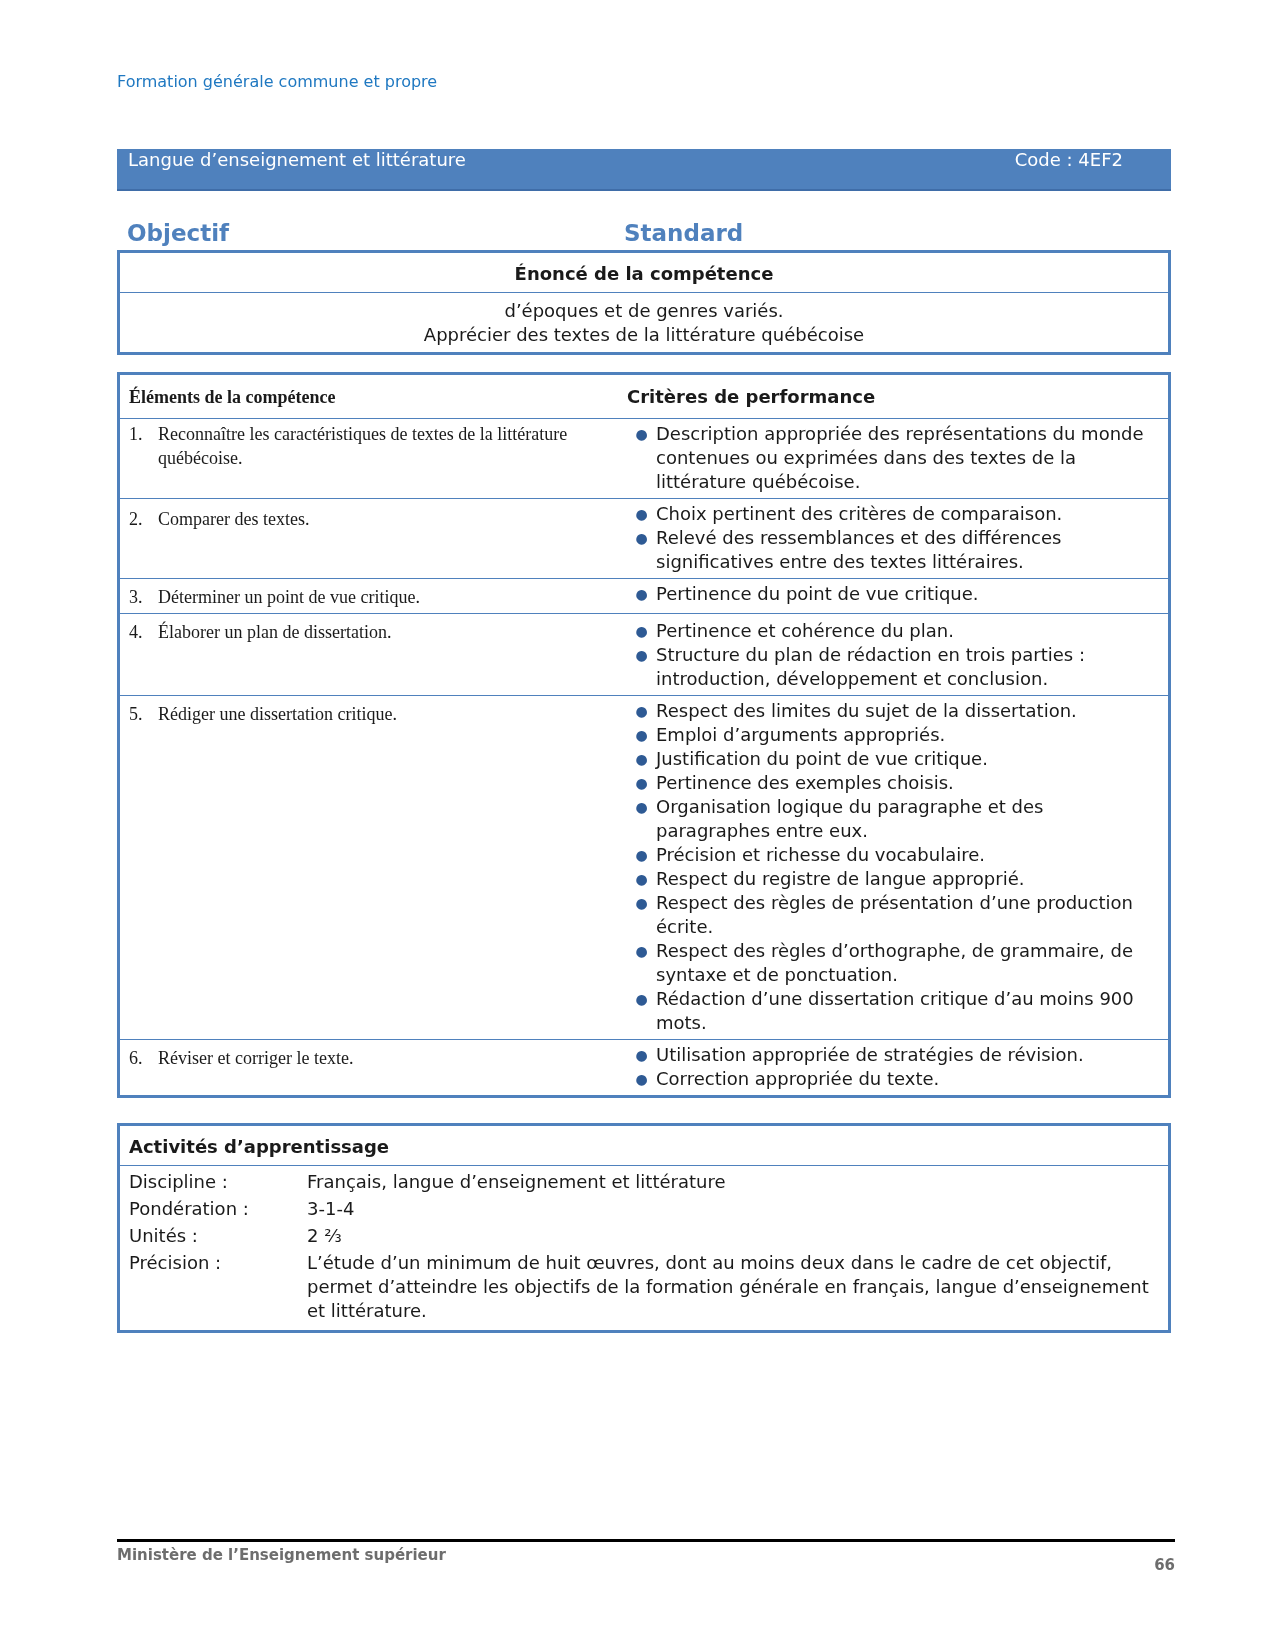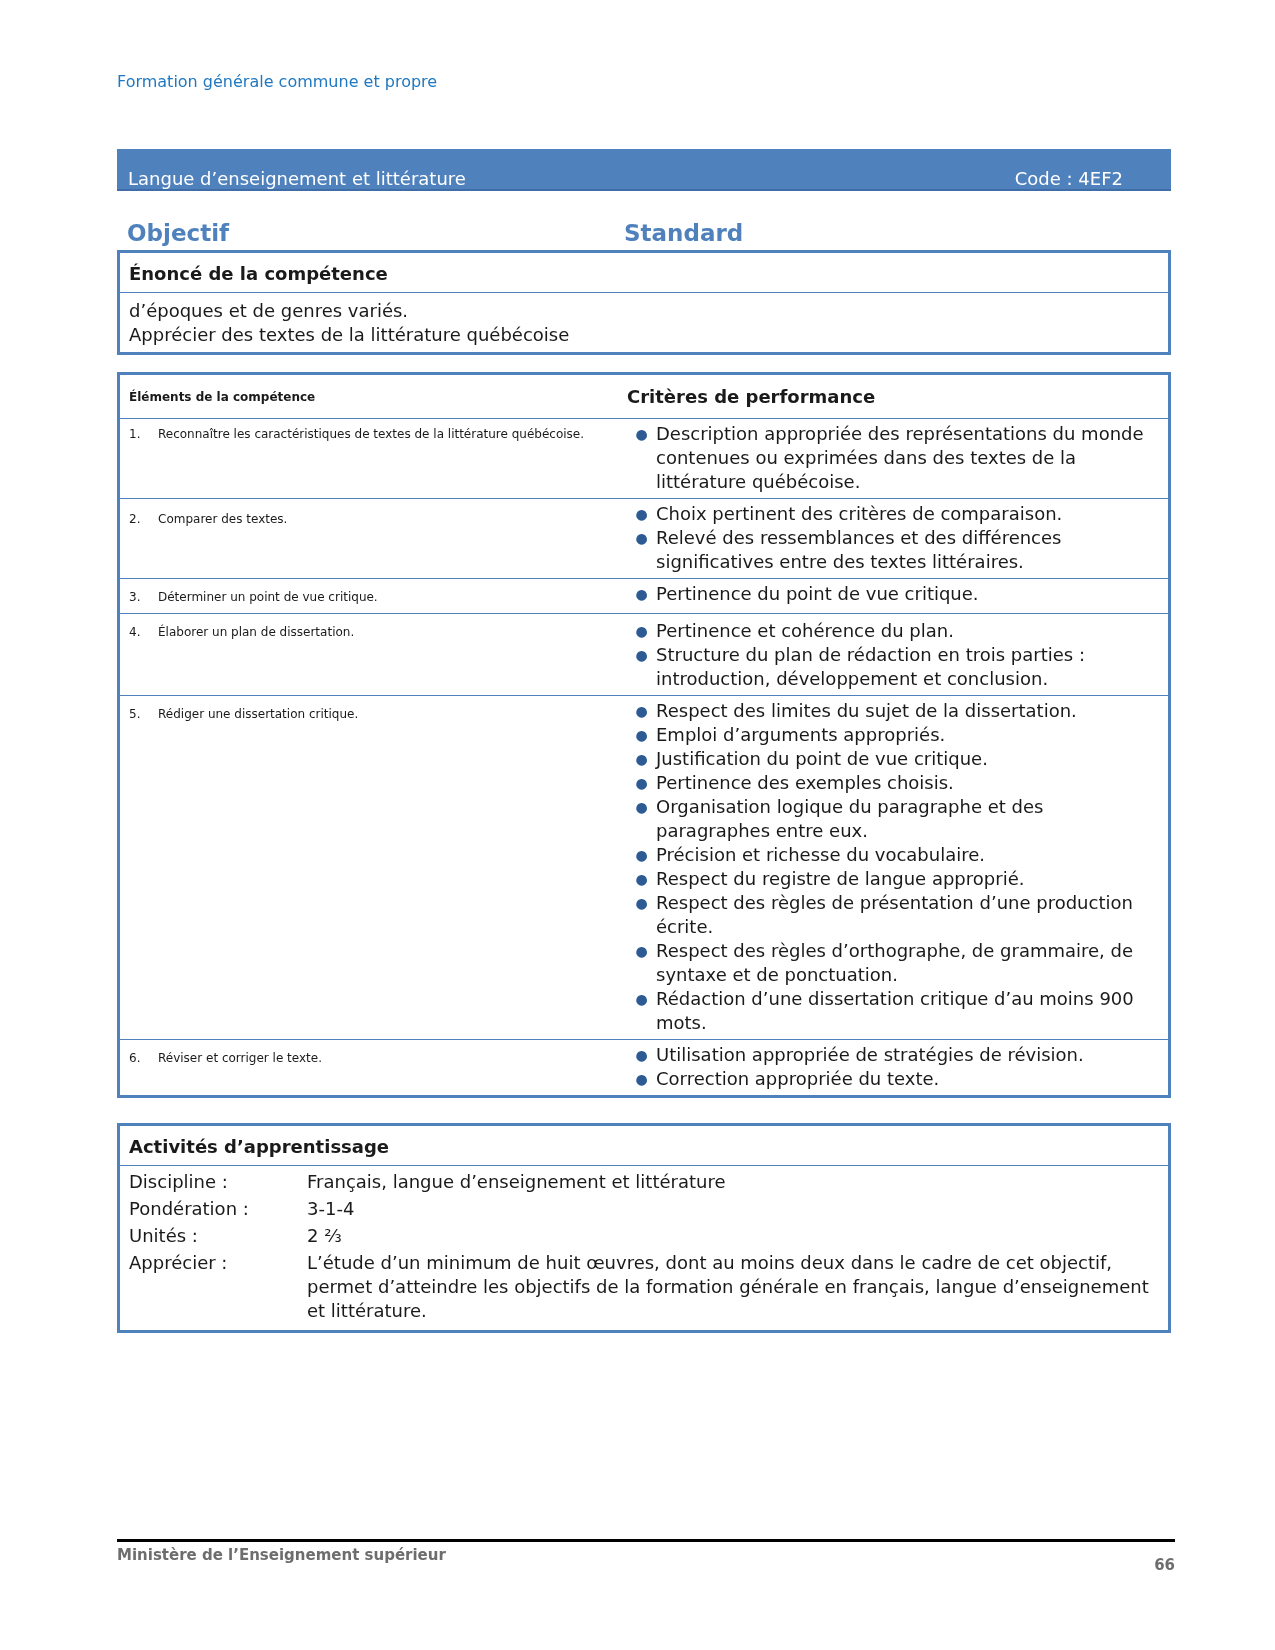--- a/index.html
+++ b/index.html
@@ -8,38 +8,38 @@
       font-family: "DejaVu Sans", sans-serif; color: #1a1a1a;
     }
     .running-header {
       position: absolute; left: 117px; top: 72px;
       font-size: 16px; color: #1f78c1;
     }
     .band {
       position: absolute; left: 117px; top: 149px; width: 1054px; height: 42px;
       background: #4f81bd; color: #ffffff; font-size: 18px;
       border-bottom: 2px solid #3f6da8;
-      display: flex; align-items: flex-end; justify-content: space-between;
+      display: flex; align-items: flex-start; justify-content: space-between;
       box-sizing: border-box; padding: 0 48px 0 11px; gap: 7px;
     }
     .subhead {
       position: absolute; top: 220px; font-size: 23px; font-weight: bold; color: #4f81bd;
     }
     .box {
       position: absolute; left: 117px; width: 1054px; box-sizing: border-box;
       border: 3px solid #4f81bd; background: #fff;
     }
     .box .head {
       font-weight: bold; font-size: 18px; padding: 10px 9px 8px 9px;
       border-bottom: 1px solid #4f81bd;
     }
     .box .body-text { font-size: 18px; line-height: 24px; padding: 6px 9px 5px 9px; }
     .grid-row { display: flex; border-bottom: 1px solid #4f81bd; }
     .grid-row:last-child { border-bottom: none; }
-    .grid-row .c1 { width: 507px; box-sizing: border-box; padding: 3px 9px 4px 9px; font-size: 12px; line-height: 24px; }
+    .grid-row .c1 { width: 507px; box-sizing: border-box; padding: 3px 9px 4px 9px; font-size: 18px; line-height: 24px; font-family: Liberation Serif, serif; }
     .grid-row .c2 { flex: 1; box-sizing: border-box; padding: 3px 9px 4px 0; font-size: 18px; line-height: 24px; }
     .grid-row.header .c1, .grid-row.header .c2 { font-weight: bold; padding-top: 10px; padding-bottom: 9px; }
     .elem { display: flex; }
     .elem .num { width: 29px; flex: none; }
     .bullets { list-style: none; margin: 0; padding: 0; }
     .bullets li { display: flex; }
     .bullets li .dot { width: 29px; flex: none; color: #2e5a94; font-size: 14px; text-align: center; }
     .act-row { display: flex; font-size: 18px; line-height: 24px; padding: 0 9px; margin-bottom: 3px; gap: 45px; }
     .act-row .lbl { width: 133px; flex: none; }
     .footer-rule { position: absolute; left: 117px; top: 1539px; width: 1058px; height: 3px; background: #000; }
@@ -52,21 +52,21 @@
 <div class="running-header">Formation générale commune et propre</div>
 
 <div class="band">
   <span>Langue d’enseignement et littérature</span>
   <span>Code : 4EF2</span>
 </div>
 
 <div class="subhead" style="left:127px;">Objectif</div>
 <div class="subhead" style="left:624px;">Standard</div>
 
-<div class="box" style="top:250px;">
+<div class="box" style="top:250px;text-align:center;">
   <div class="head">Énoncé de la compétence</div>
   <div class="body-text">
     <div>d’époques et de genres variés.</div>
     <div>Apprécier des textes de la littérature québécoise</div>
   </div>
 </div>
 
 <div class="box" style="top:372px;">
   <div class="grid-row header">
     <div class="c1">Éléments de la compétence</div>
@@ -233,21 +233,21 @@
     </div>
     <div class="act-row">
       <span class="lbl">Pondération :</span>
       <span>3-1-4</span>
     </div>
     <div class="act-row">
       <span class="lbl">Unités :</span>
       <span>2 ⅔</span>
     </div>
     <div class="act-row">
-      <span class="lbl">Apprécier :</span>
+      <span class="lbl">Précision :</span>
       <span>L’étude d’un minimum de huit œuvres, dont au moins deux dans le cadre de cet objectif, permet d’atteindre les objectifs de la formation générale en français, langue d’enseignement et littérature.</span>
     </div>
   </div>
 </div>
 
 <div class="footer-rule"></div>
 <div class="footer-left">Ministère de l’Enseignement supérieur</div>
 <div class="footer-right">66</div>
 
 </body></html>

